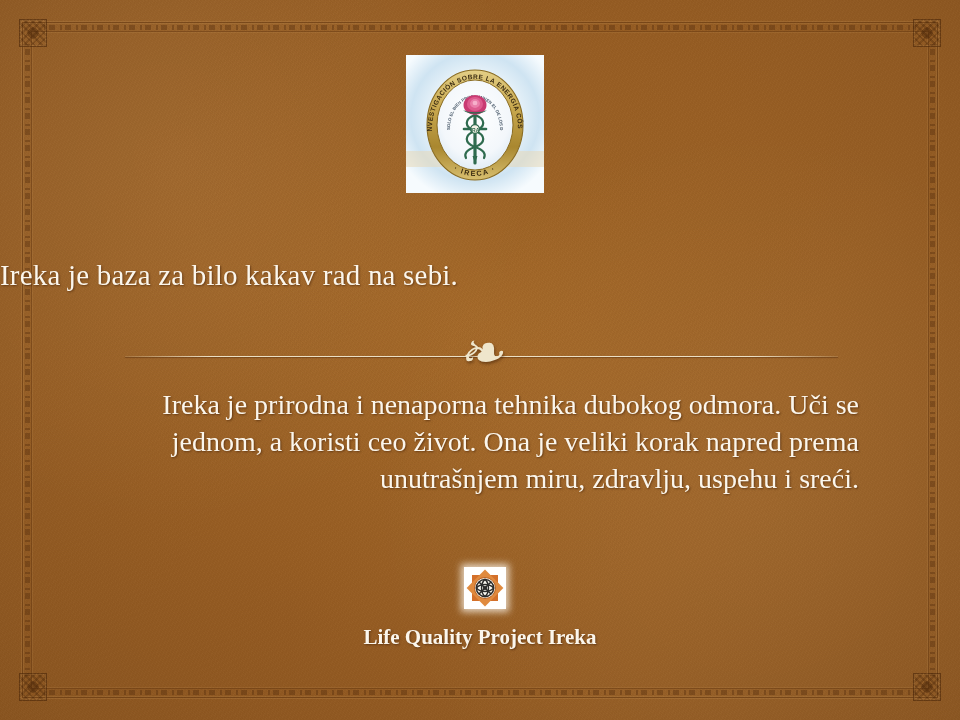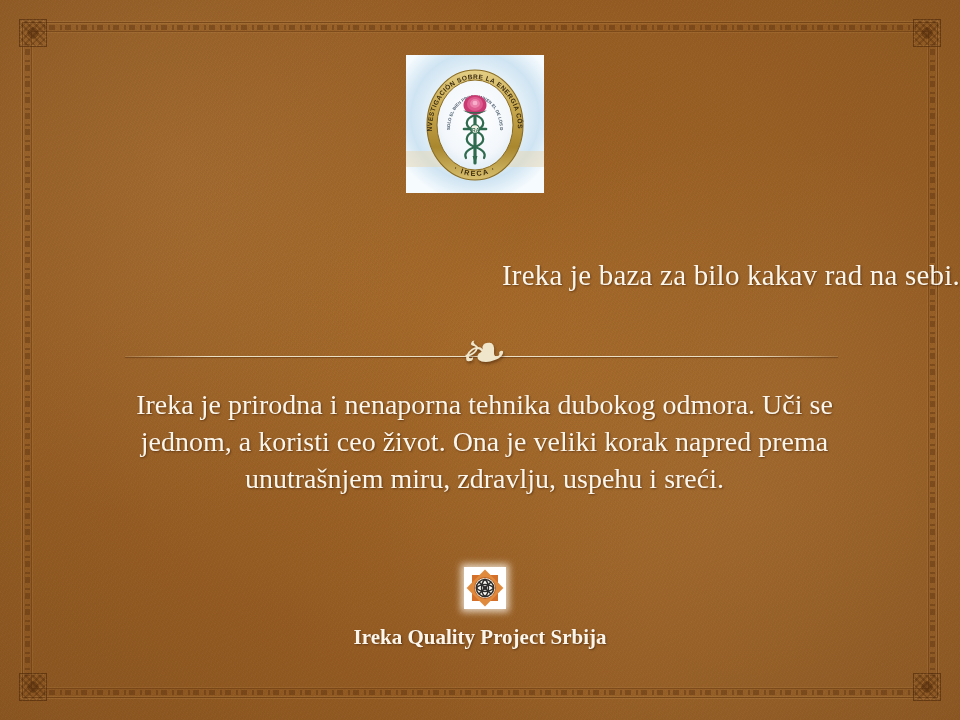--- a/index.html
+++ b/index.html
@@ -111,21 +111,21 @@
     width: 138px;
     height: 138px;
   }
   #logo-wrap svg { display: block; width: 100%; height: 100%; }
 
   
   .headline {
     position: absolute;
     left: 0; right: 0;
     top: 258px;
-    text-align: right;
+    text-align: left;
     color: #fbf6ec;
     font-size: 29px;
     line-height: 1.2;
     letter-spacing: .2px;
     text-shadow: 1px 1px 2px rgba(60,28,6,0.55);
   }
 
   
   #divider {
     position: absolute;
@@ -152,21 +152,21 @@
     font-family: "Liberation Serif", "DejaVu Serif", serif;
     font-style: italic;
     text-shadow: 1px 2px 3px rgba(60,28,6,0.5);
   }
 
   .body-copy {
     position: absolute;
     left: 110px;
     right: 101px;
     top: 386px;
-    text-align: center;
+    text-align: right;
     color: #fbf6ec;
     font-size: 28px;
     line-height: 1.33;
     text-shadow: 1px 1px 2px rgba(60,28,6,0.55);
   }
 
   
   #bottom-ornament {
     position: absolute;
     left: 464px;
@@ -302,16 +302,16 @@
           <path d="M0,-8.6 C4.6,-4.6 4.6,4.6 0,8.6 C-4.6,4.6 -4.6,-4.6 0,-8.6 Z"></path>
           <path d="M-8.6,0 C-4.6,-4.6 4.6,-4.6 8.6,0 C4.6,4.6 -4.6,4.6 -8.6,0 Z"></path>
           <path d="M-6,-6 L6,6 M6,-6 L-6,6"></path>
         </g>
         <circle r="2.1" fill="#2b2b2b"></circle>
       </g>
     </svg>
   </div>
 
   <div class="footer">
-    <span>Ireka Quality Project Srbija</span>
+    <span>Life Quality Project Ireka</span>
   </div>
 
 </div>
 
 </body></html>

